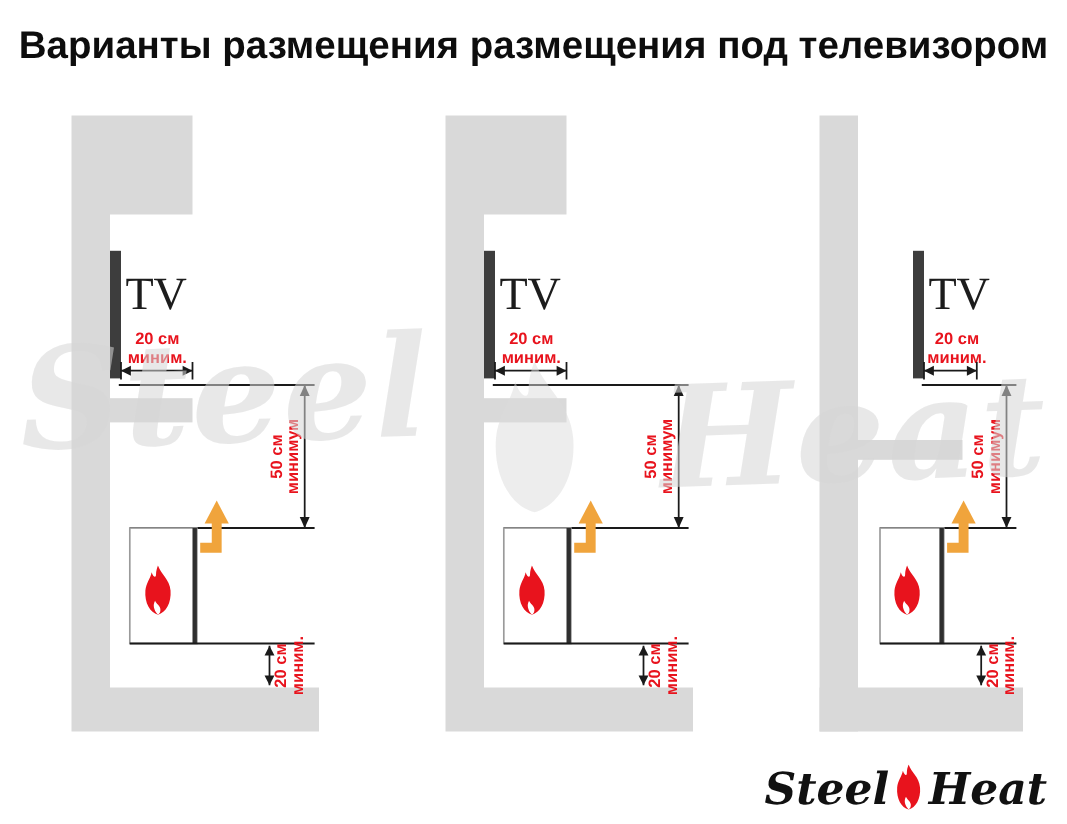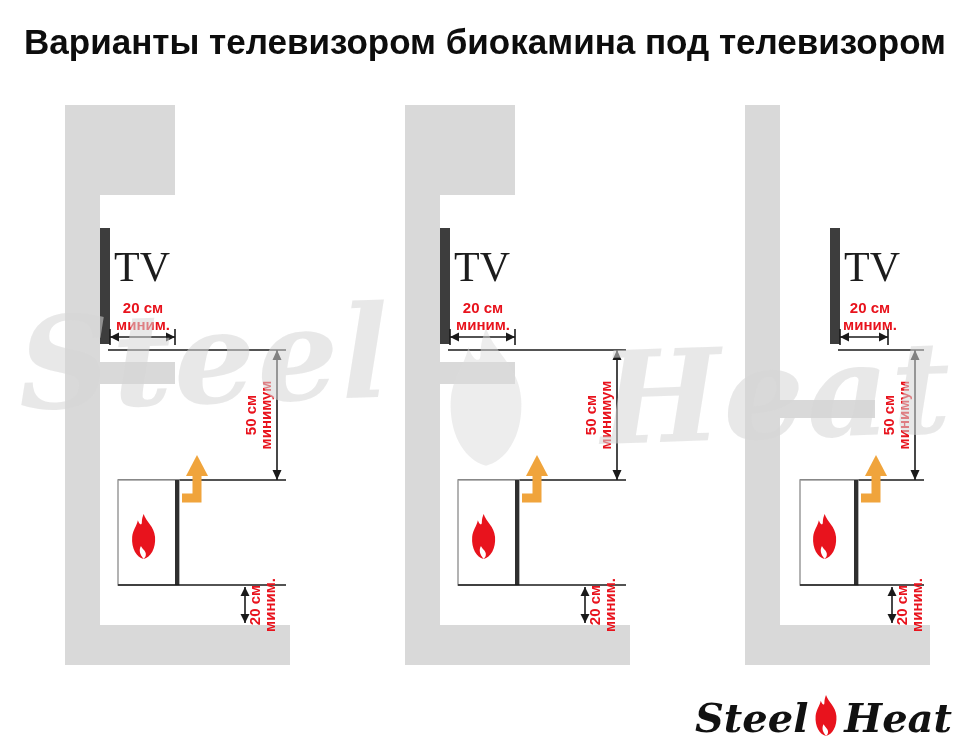--- a/index.html
+++ b/index.html
@@ -39,21 +39,21 @@
 
 <div class="page">
 
   <svg width="0" height="0" style="position:absolute" aria-hidden="true">
     <defs>
       <path id="flame-shape" d="M20 0 C23 9 32 14 33 26 C34 39 28 49 20 51 C12 49 6 39 7 26 C7.8 18 12 14 13.5 7 C15 12 18 13.5 18 9.5 C18 5.5 19 3 20 0 Z"></path>
       <path id="flame-inner" d="M20 51 C15.5 46 14.5 41 17 36.5 C18.5 40 22 41.5 22.5 45 C22.8 47.8 21.8 49.8 20 51 Z"></path>
     </defs>
   </svg>
 
-  <div class="title">Варианты телевизором биокамина под телевизором</div>
+  <div class="title">Варианты размещения размещения под телевизором</div>
 
   <svg class="panel p1" width="280" height="580" viewBox="0 0 280 580">
     <rect class="wall" x="10" y="5" width="35" height="560"></rect>
     <rect class="wall" x="45" y="5" width="75" height="90"></rect>
     <rect class="wall" x="45" y="262" width="75" height="22"></rect>
     <rect class="wall" x="45" y="525" width="190" height="40"></rect>
 
     <rect class="tv" x="45" y="128" width="10" height="116"></rect>
     <text class="tv-text" x="87" y="181" text-anchor="middle">TV</text>
 

